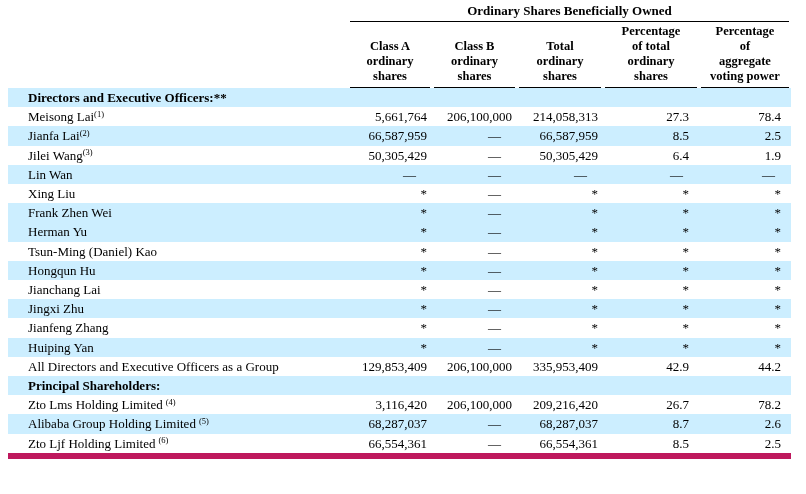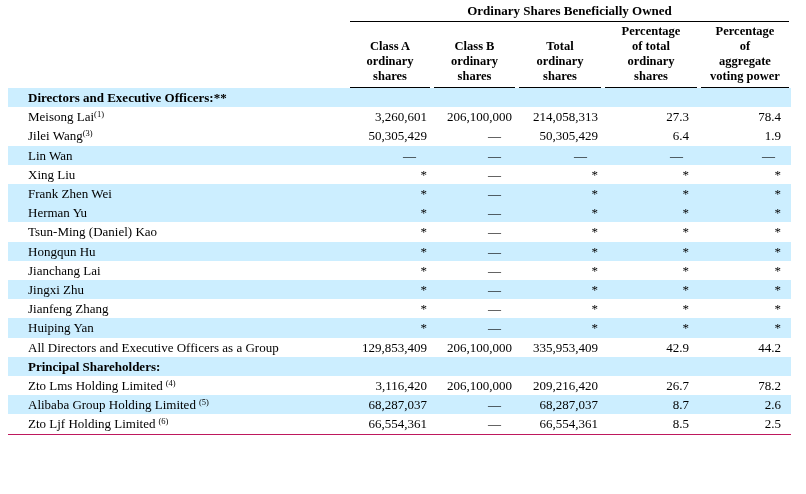--- a/index.html
+++ b/index.html
@@ -7,21 +7,21 @@
   body {
     width: 806px; height: 494px; overflow: hidden;
     font-family: "Liberation Serif", "DejaVu Serif", serif;
     color: #000;
   }
   .doc { padding: 2px 7px 0 8px; }
   table {
     width: 783px;
     table-layout: fixed;
     border-collapse: collapse;
-    border-bottom: 1px solid #be185d;
+    border-bottom: 6px solid #be185d;
   }
   col.c-name { width: 340px; }
   col.c-a    { width: 84px; }
   col.c-b    { width: 85px; }
   col.c-tot  { width: 86px; }
   col.c-pct  { width: 96px; }
   col.c-vote { width: 92px; }
 
   th { font-weight: bold; vertical-align: bottom; padding: 0; }
   .group-th { padding-top: 1px; }
@@ -109,25 +109,33 @@
         <tr class="shaded">
           <td class="label-cell section">Directors and Executive Officers:**</td>
           <td class="num-cell"></td>
           <td class="num-cell"></td>
           <td class="num-cell"></td>
           <td class="num-cell"></td>
           <td class="num-cell"></td>
         </tr>
         <tr>
           <td class="label-cell">Meisong Lai<sup>(1)</sup></td>
-          <td class="num-cell">3,260,601</td>
+          <td class="num-cell">5,661,764</td>
           <td class="num-cell">206,100,000</td>
           <td class="num-cell">214,058,313</td>
           <td class="num-cell">27.3</td>
           <td class="num-cell">78.4</td>
+        </tr>
+        <tr class="shaded">
+          <td class="label-cell">Jianfa Lai<sup>(2)</sup></td>
+          <td class="num-cell">66,587,959</td>
+          <td class="num-cell dash">—</td>
+          <td class="num-cell">66,587,959</td>
+          <td class="num-cell">8.5</td>
+          <td class="num-cell">2.5</td>
         </tr>
         <tr>
           <td class="label-cell">Jilei Wang<sup>(3)</sup></td>
           <td class="num-cell">50,305,429</td>
           <td class="num-cell dash">—</td>
           <td class="num-cell">50,305,429</td>
           <td class="num-cell">6.4</td>
           <td class="num-cell">1.9</td>
         </tr>
         <tr class="shaded">

